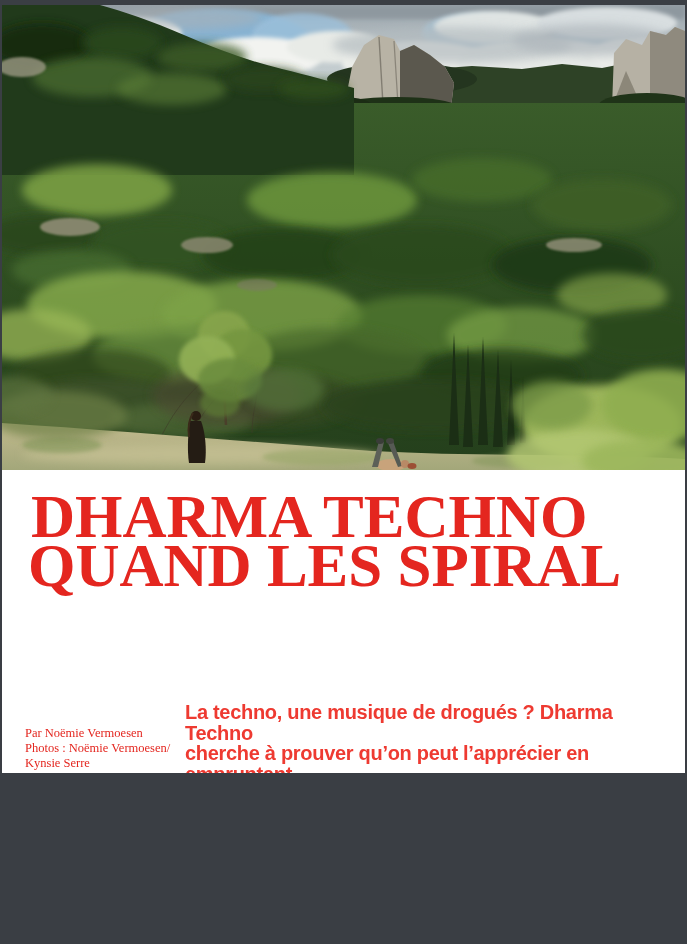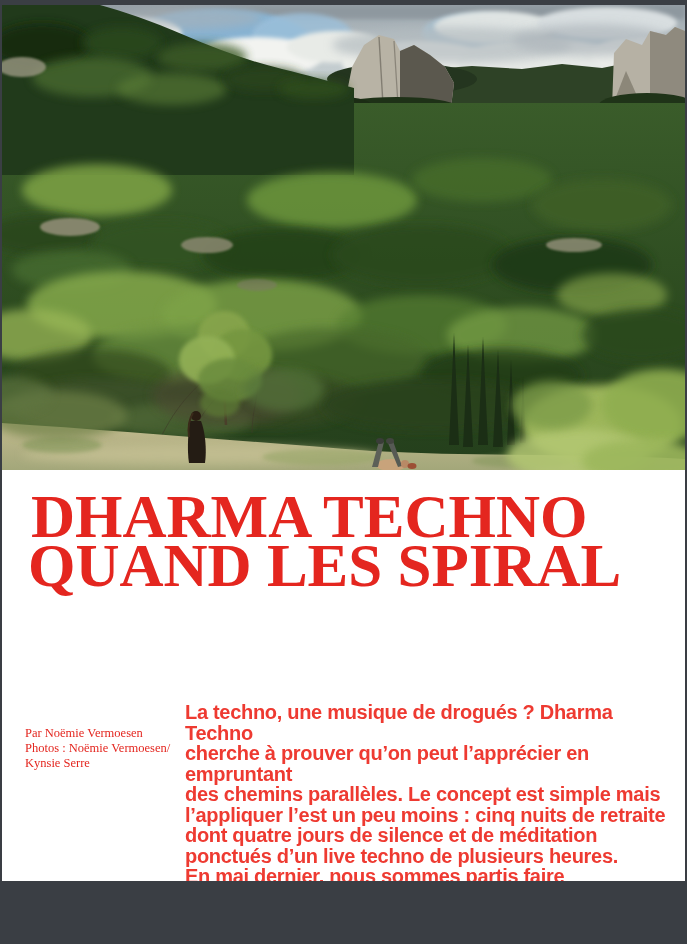--- a/index.html
+++ b/index.html
@@ -5,21 +5,21 @@
   :root{
     --accent-red:#e4261f;
     --intro-red:#ee3a31;
     --frame-dark:#3a3e44;
     --footer-text:#222222;
   }
   *{margin:0;padding:0;box-sizing:border-box;}
   html,body{width:687px;height:944px;overflow:hidden;}
   body{font-family:"Liberation Sans",sans-serif;background:var(--frame-dark);}
   .viewer-frame{position:relative;width:687px;height:944px;background:var(--frame-dark);}
-  .page{position:absolute;left:2px;top:5px;width:683px;height:876px;background:#ffffff;overflow:hidden;}
+  .page{position:absolute;left:2px;top:5px;width:683px;height:768px;background:#ffffff;overflow:hidden;}
   .hero{position:absolute;left:0;top:0;width:683px;height:465px;overflow:hidden;display:block;}
   .headline{position:absolute;left:24px;top:487px;width:640px;color:var(--accent-red);
     font-family:"Liberation Serif","DejaVu Serif",serif;font-weight:bold;
     font-size:61px;line-height:49px;letter-spacing:0px;}
   .headline .hl{white-space:nowrap;}
   .hl-roman{font-style:normal;margin-left:5px;}
   .hl-it{margin-left:2px;}
   .hl-it-indent{font-style:italic;margin-left:30px;}
   .byline{position:absolute;left:23px;top:721px;width:155px;color:var(--accent-red);
     font-family:"Liberation Serif","DejaVu Serif",serif;font-size:12.5px;line-height:15px;

